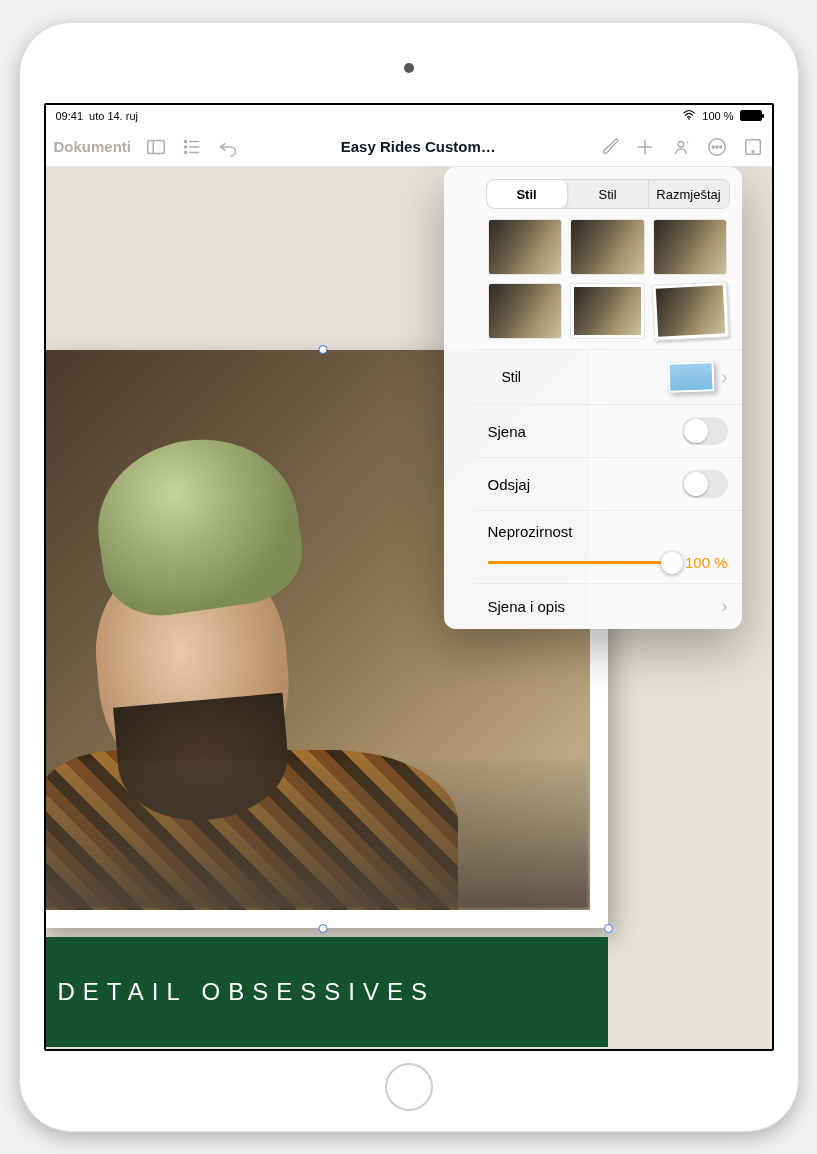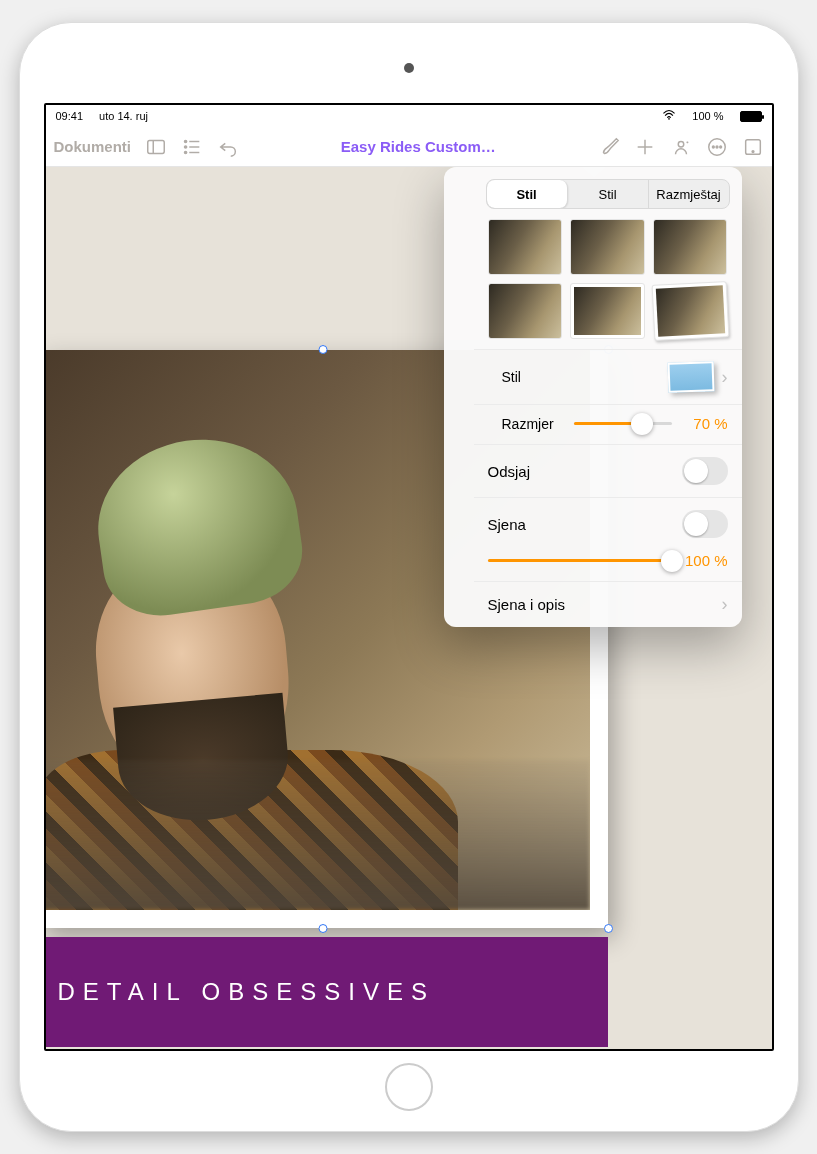--- a/index.html
+++ b/index.html
@@ -51,21 +51,21 @@
   .statusbar {
     height: 22px;
     display: flex;
     align-items: center;
     justify-content: space-between;
     padding: 0 10px;
     font-size: 11px;
     font-weight: 500;
     color: #000;
   }
-  .sb-left, .sb-right { display: flex; align-items: center; gap: 16px; }
+  .sb-left, .sb-right { display: flex; align-items: flex-start; gap: 6px; }
   .wifi-icon { width: 14px; height: 10px; }
   .battery {
     width: 22px; height: 11px;
     border: 1px solid #000;
     border-radius: 2px;
     position: relative;
     background: #000;
   }
   .battery::after {
     content: "";
@@ -88,21 +88,21 @@
   }
   .toolbar .spacer { flex: 1; }
   .tb-text {
     font-size: 15px;
     color: #b1aca7;
   }
   .tb-icon { width: 22px; height: 22px; display:flex; align-items:center; justify-content:center;}
   .tb-icon svg { width: 22px; height: 22px; stroke:#b1aca7; fill:none; stroke-width:1.6;}
   .doc-title {
     font-size: 15px;
-    color: #8b5cf6;
+    color: #0f172a;
     max-width: 180px;
     white-space: nowrap;
     overflow: hidden;
     text-overflow: ellipsis;
     text-align: left;
   }
   
   .canvas {
     position: absolute;
     top: 62px; bottom: 0; left: 0; right: 0;
@@ -173,21 +173,21 @@
   .h-tr{ top: -5px; right: -5px; }
   .h-br{ bottom: -5px; right: -5px; }
   .h-b { bottom: -5px; left: 50%; transform: translateX(-50%); }
   .sel-line-top { position:absolute; top:0; left:0; right:0; height:1px; background:#3478f6; opacity:.4;}
 
   .caption-band {
     position: absolute;
     left: -8px; top: 770px;
     width: 570px;
     height: 110px;
-    background: #701a75;
+    background: #14532d;
     padding-left: 20px;
     display: flex;
     align-items: center;
   }
   .caption-band span {
     color: #fff;
     font-size: 24px;
     font-weight: 400;
     letter-spacing: 8px;
   }
@@ -451,43 +451,38 @@
             </div>
         </div>
 
         <div class="row sub">
           <span>Stil</span>
           <div class="right">
             <div class="style-swatch"></div>
             <span class="chev">›</span>
           </div>
         </div>
-        <div class="slider-row">
-          <span class="slider-label">Razmjer</span>
-          <div class="slider-track">
-            <div class="slider-fill" style="width:70%"></div>
-            <div class="slider-thumb" style="left:70%"></div>
-          </div>
-          <span class="pct">70 %</span>
+
+        <div class="row">
+          <span>Sjena</span>
+          <div class="switch off">
+              <div class="knob"></div>
+            </div>
         </div>
 
         <div class="row">
           <span>Odsjaj</span>
           <div class="switch off">
               <div class="knob"></div>
             </div>
         </div>
 
-        <div class="row">
-          <span>Sjena</span>
-          <div class="switch off">
-              <div class="knob"></div>
-            </div>
-        </div>
-
+        <div class="row" style="border-bottom:none">
+          <span>Neprozirnost</span>
+        </div>
         <div class="slider-row noborder">
           <div class="slider-track">
             <div class="slider-fill" style="width:100%"></div>
             <div class="slider-thumb" style="left:100%"></div>
           </div>
           <span class="pct">100 %</span>
         </div>
 
         <div class="row">
           <span>Sjena i opis</span>

